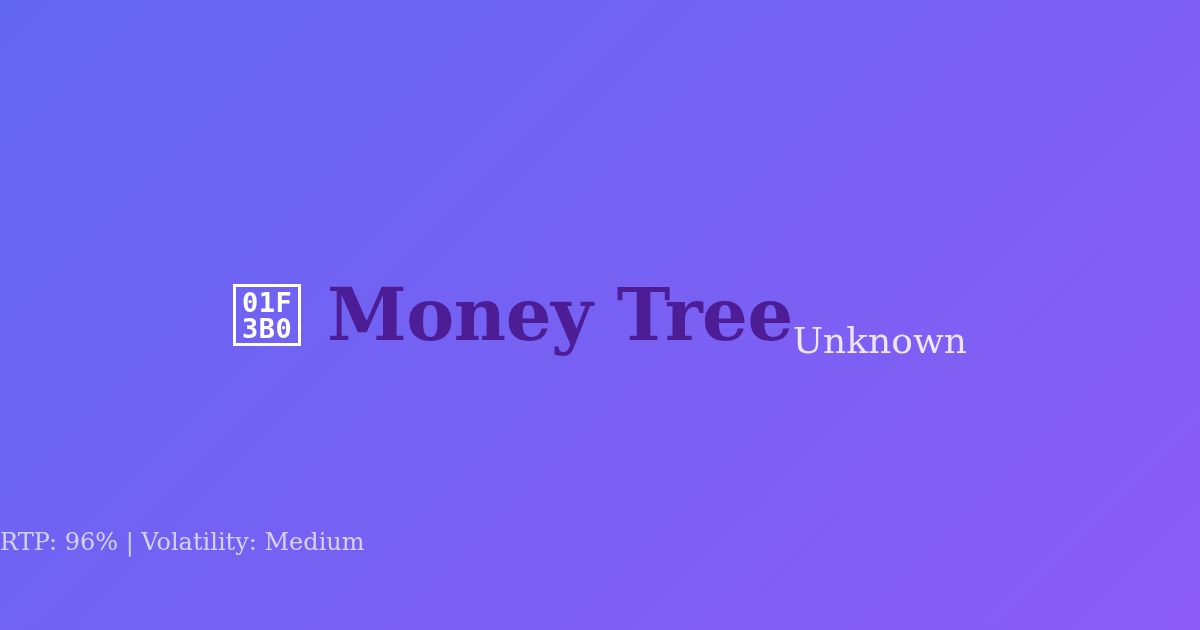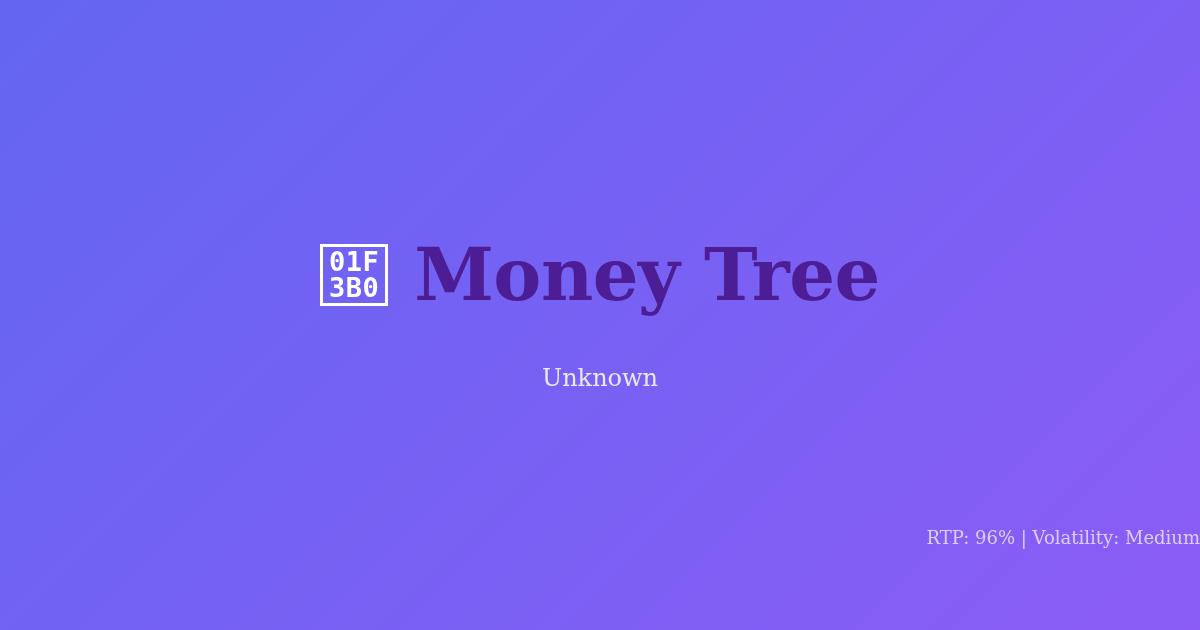--- a/index.html
+++ b/index.html
@@ -15,21 +15,21 @@
     font-family: "DejaVu Serif", "Liberation Serif", serif;
     background: linear-gradient(135deg, #6366f1 0%, #8b5cf6 100%);
     position: relative;
   }
 
   
   .card {
     position: absolute;
     inset: 0;
     display: flex;
-    flex-direction: column;
+    flex-direction: row;
     align-items: center;
     justify-content: center;
     padding: 0 60px;
   }
 
   
   .title-row {
     display: flex;
     align-items: center;
     justify-content: center;
@@ -61,34 +61,34 @@
     font-size: 72px;
     font-weight: 700;
     color: #4c1d95;
     line-height: 1.05;
     letter-spacing: -0.5px;
   }
 
   
   .subtitle {
     margin-top: 52px;
-    font-size: 24px;
+    font-size: 36px;
     font-weight: 400;
     color: rgba(255, 255, 255, 0.85);
     line-height: 1.2;
   }
 
   
   .meta {
     position: absolute;
     left: 0;
     right: 0;
     top: 527px;
-    text-align: right;
-    font-size: 18px;
+    text-align: left;
+    font-size: 24px;
     font-weight: 400;
     color: rgba(255, 255, 255, 0.70);
     line-height: 1.25;
   }
 </style>
 </head>
 <body>
 
 <div class="card">
 

